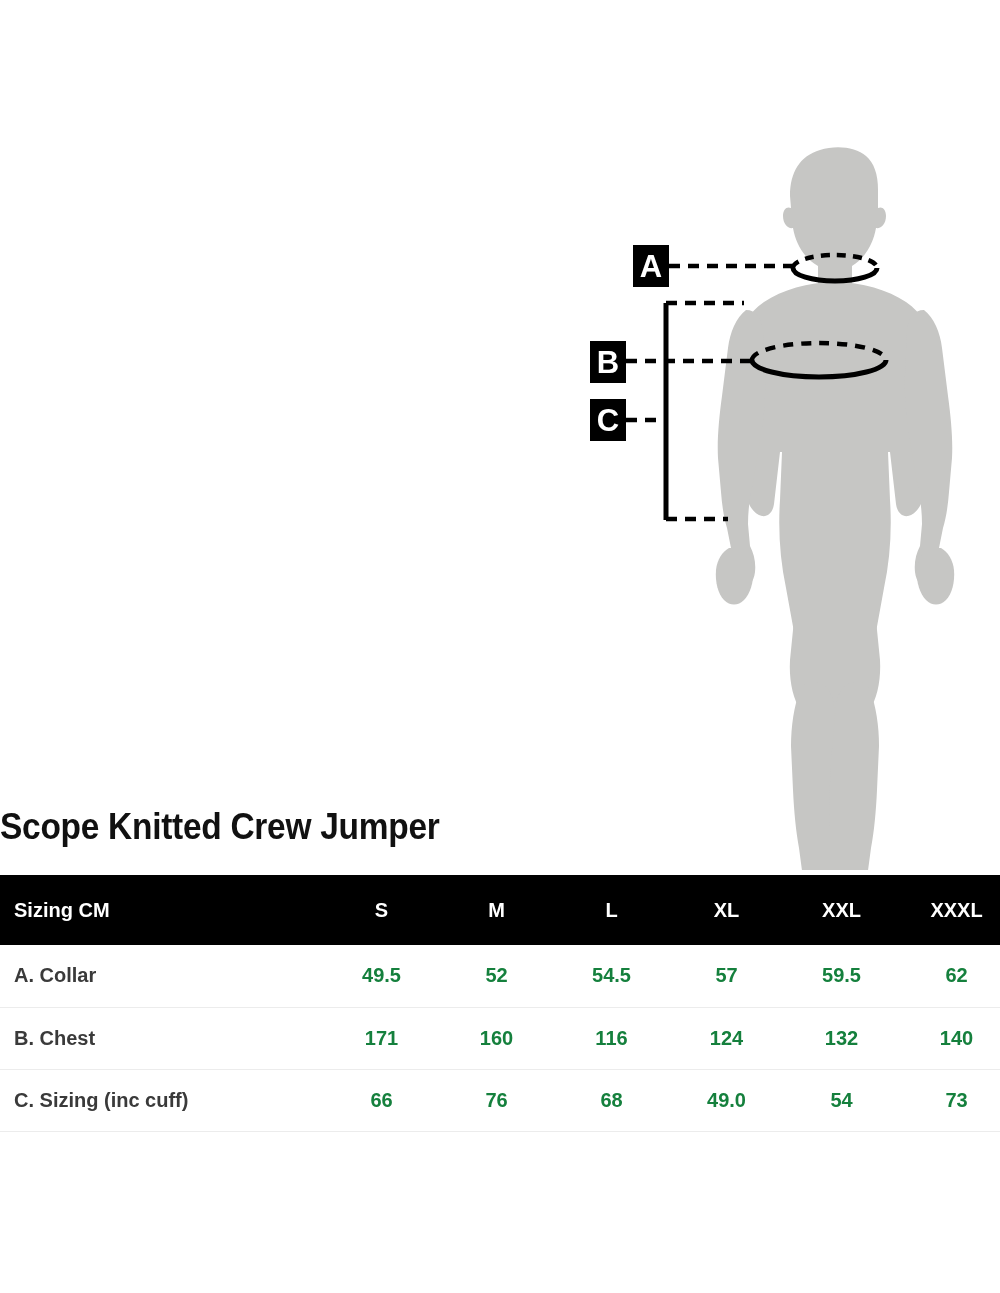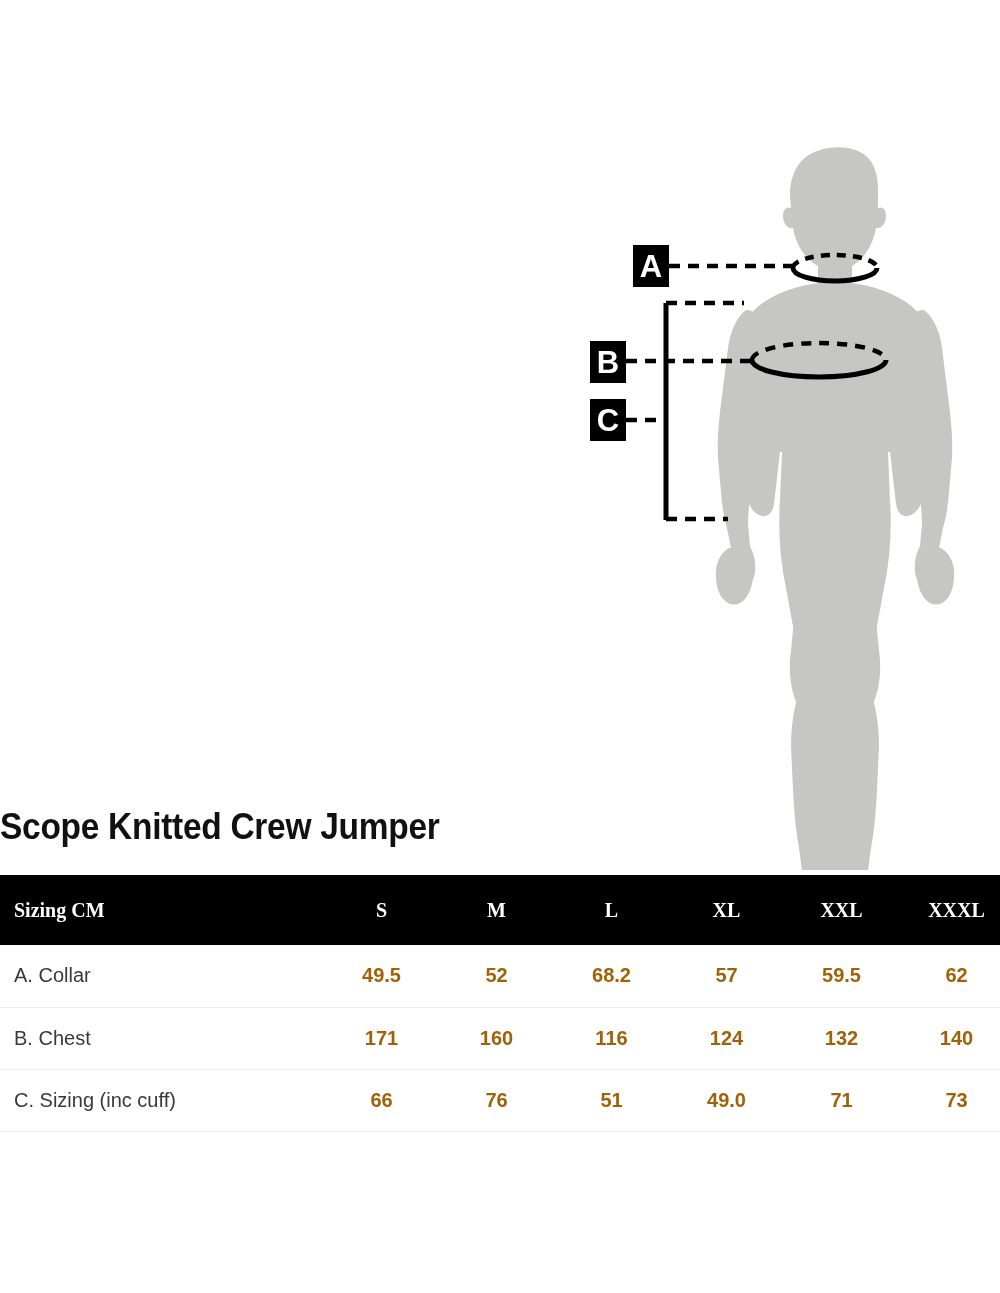--- a/index.html
+++ b/index.html
@@ -92,21 +92,21 @@
   #sizing-table td {
     padding: 0;
     margin: 0;
   }
   .table-head-row {
     background: #000000;
     height: 70px;
   }
   .table-head-row th {
     color: #ffffff;
-    font-family: Liberation Serif, serif;
+    font-family: Liberation Sans, sans-serif;
     font-weight: bold;
     font-size: 20px;
     vertical-align: middle;
   }
   .head-label {
     text-align: left;
     padding-left: 14px !important;
     width: 310px;
   }
   .head-size {
@@ -118,31 +118,31 @@
     background: #ffffff;
     border-bottom: 1px solid #ececec;
   }
   .data-row:first-of-type {
     border-top: none;
   }
   .row-label {
     text-align: left;
     padding-left: 14px !important;
     font-family: "Liberation Sans", sans-serif;
-    font-weight: normal;
+    font-weight: bold;
     font-size: 20px;
     color: #3a3a3a;
     vertical-align: middle;
   }
   .row-value {
     text-align: center;
     font-family: "Liberation Sans", sans-serif;
     font-weight: bold;
     font-size: 20px;
-    color: #a16207;
+    color: #15803d;
     vertical-align: middle;
   }
 </style>
 </head>
 <body>
 
 <div id="diagram-area">
 
   <svg id="body-figure-svg" width="1000" height="870" viewBox="0 0 1000 870">
 
@@ -380,40 +380,40 @@
       <th class="head-size">XXL</th>
       <th class="head-size">XXXL</th>
     </tr>
   </thead>
   <tbody>
 
     <tr class="data-row">
       <td class="row-label">A. Collar</td>
       <td class="row-value">49.5</td>
       <td class="row-value">52</td>
-      <td class="row-value">68.2</td>
+      <td class="row-value">54.5</td>
       <td class="row-value">57</td>
       <td class="row-value">59.5</td>
       <td class="row-value">62</td>
     </tr>
 
     <tr class="data-row">
       <td class="row-label">B. Chest</td>
       <td class="row-value">171</td>
       <td class="row-value">160</td>
       <td class="row-value">116</td>
       <td class="row-value">124</td>
       <td class="row-value">132</td>
       <td class="row-value">140</td>
     </tr>
 
     <tr class="data-row">
       <td class="row-label">C. Sizing (inc cuff)</td>
       <td class="row-value">66</td>
       <td class="row-value">76</td>
-      <td class="row-value">51</td>
+      <td class="row-value">68</td>
       <td class="row-value">49.0</td>
-      <td class="row-value">71</td>
+      <td class="row-value">54</td>
       <td class="row-value">73</td>
     </tr>
 
   </tbody>
 </table>
 
 </body></html>

